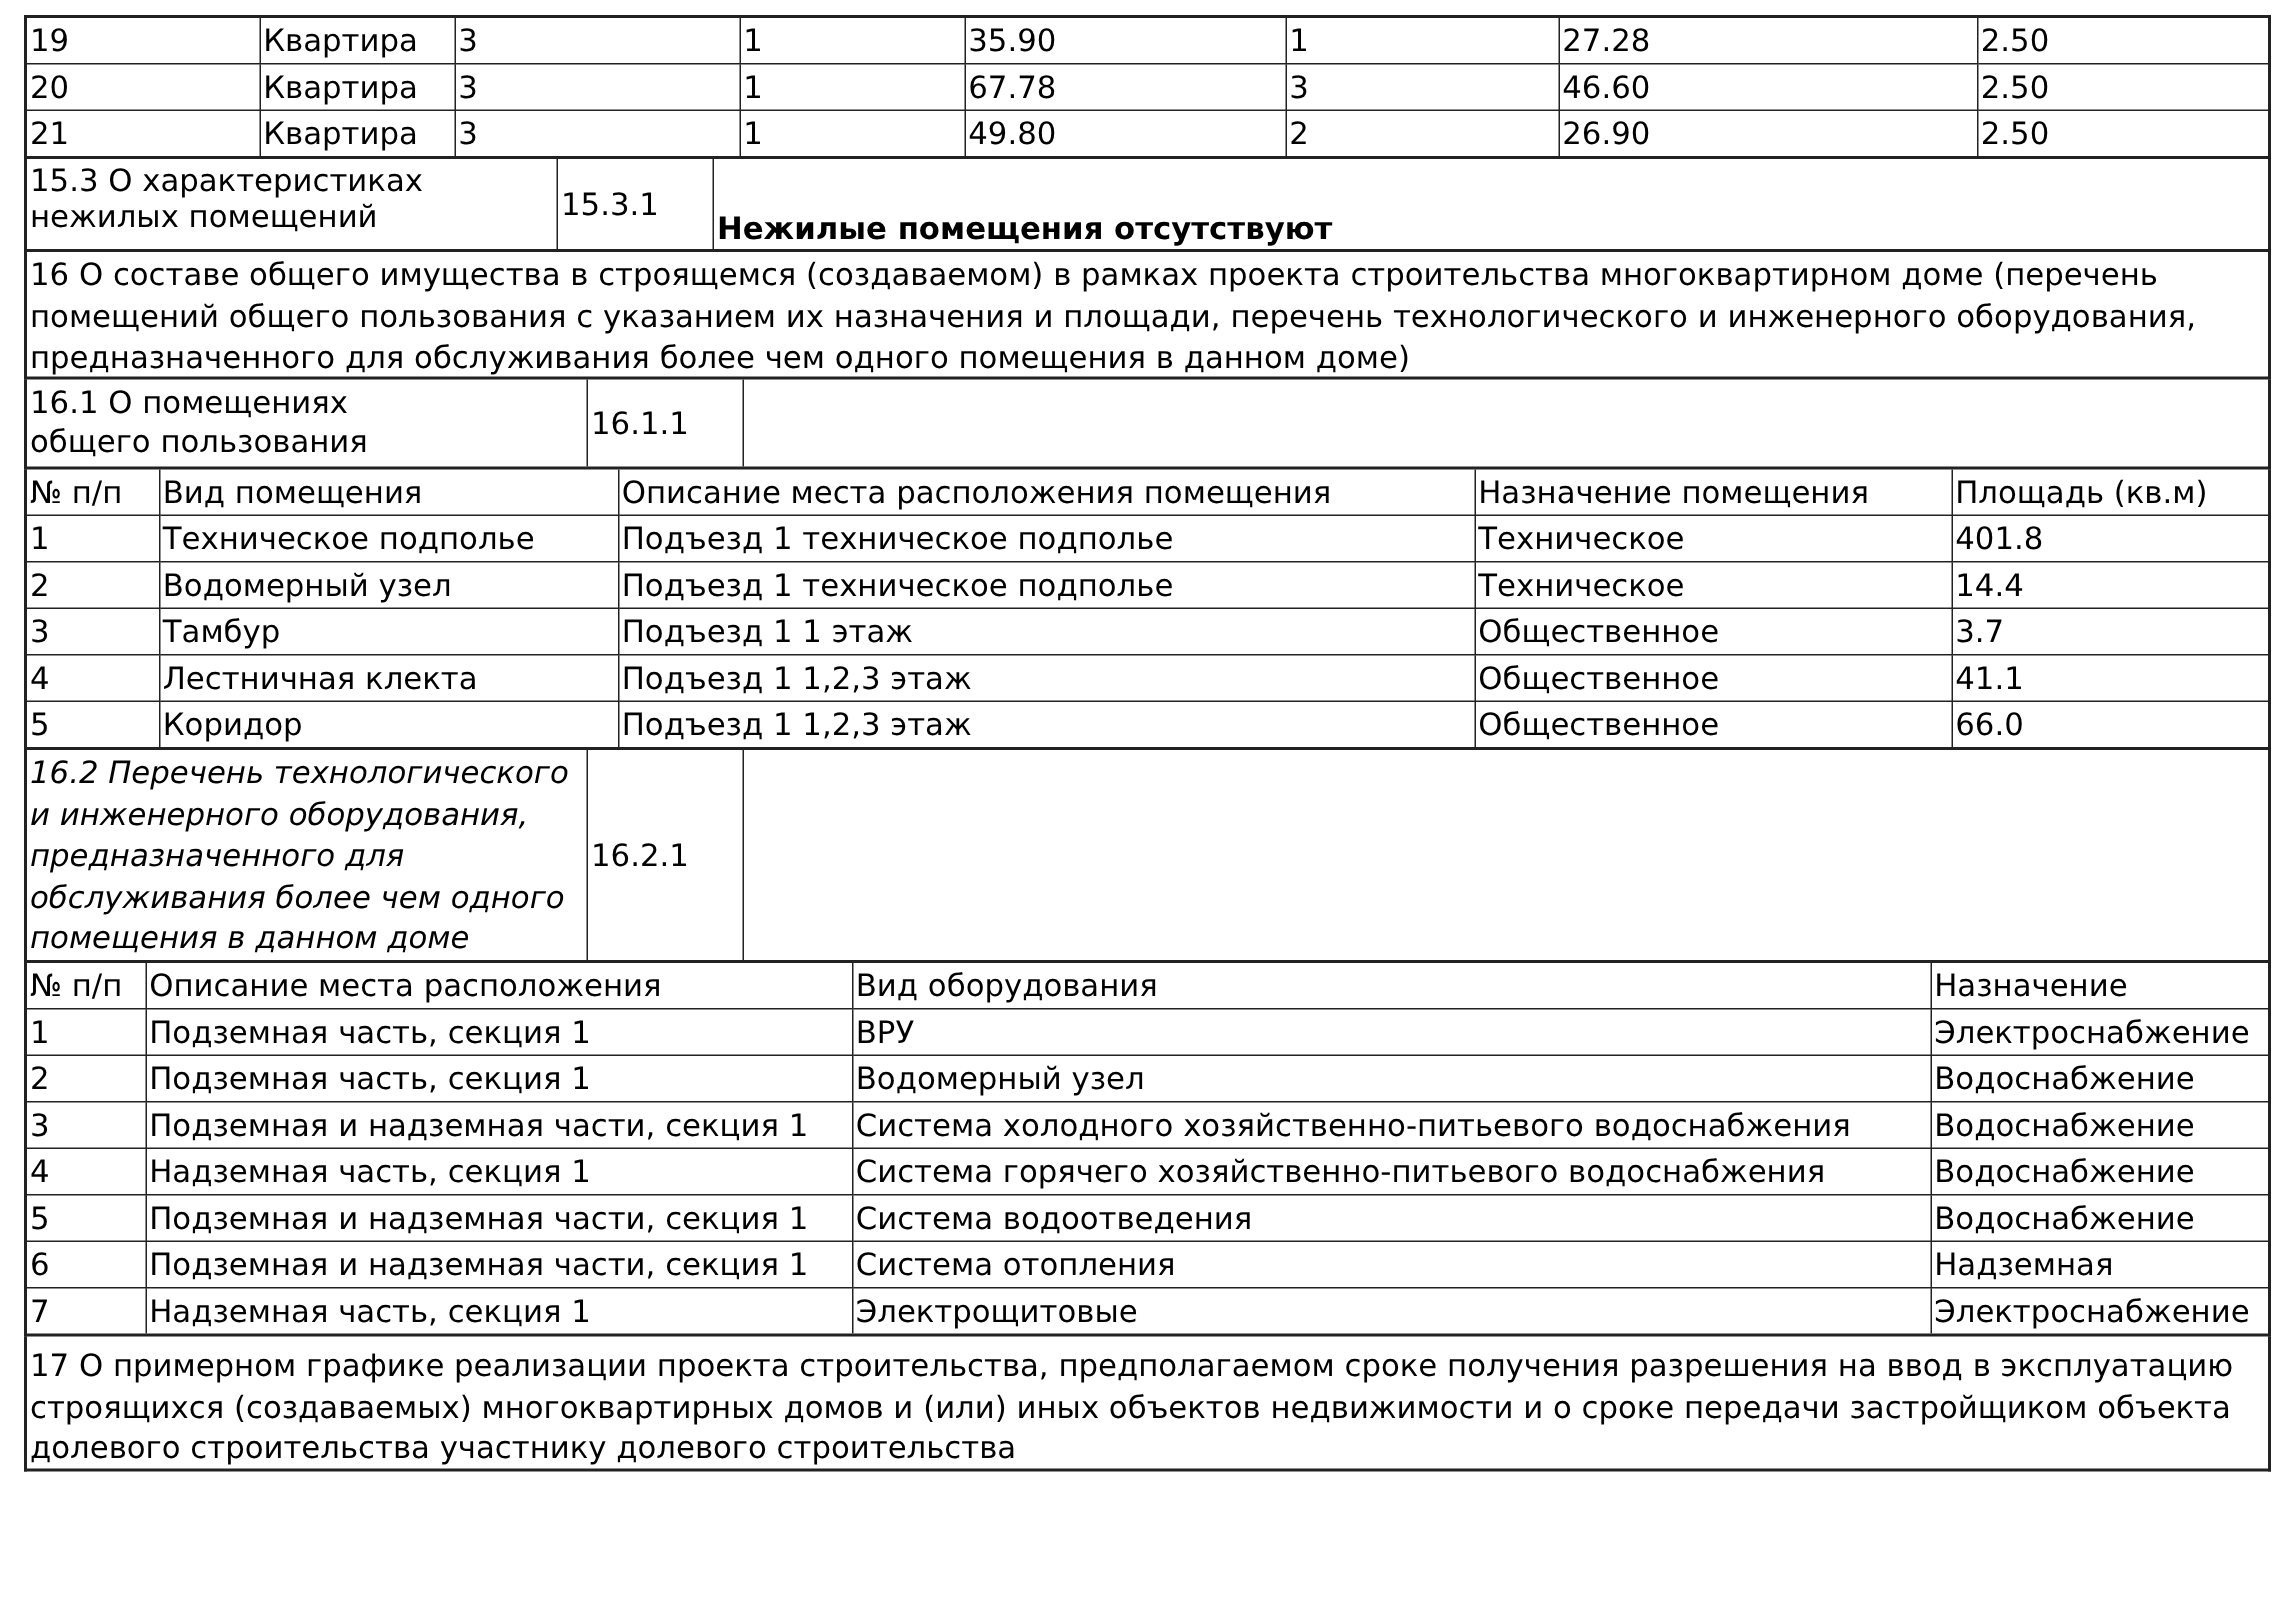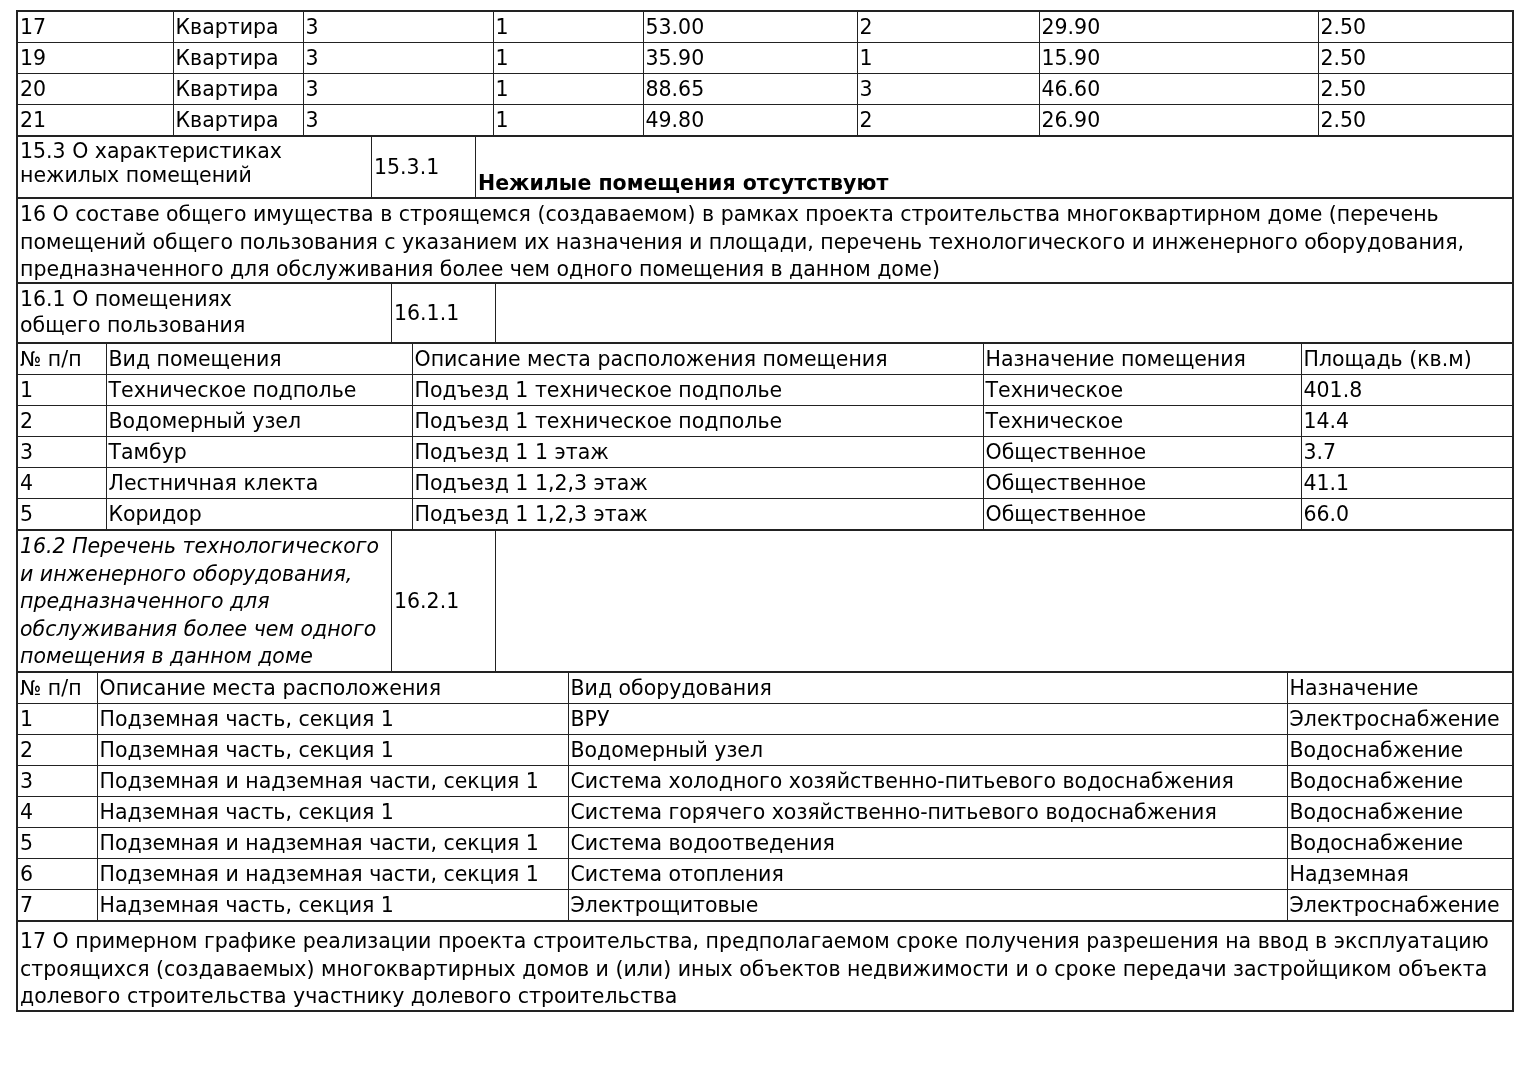--- a/index.html
+++ b/index.html
@@ -38,45 +38,35 @@
           <col style="width:130px">
           <col style="width:190px">
           <col style="width:150px">
         <col style="width:214px">
           <col style="width:182px">
           <col style="width:279px">
           <col>
       </colgroup>
       <tbody id="apt-body">
           <tr class="r">
-            <td>17</td>
-            <td>Квартира</td>
-            <td>3</td>
-            <td>1</td>
-            <td>53.00</td>
-            <td>2</td>
-            <td>29.90</td>
-            <td>2.50</td>
-          </tr>
-          <tr class="r">
             <td>19</td>
             <td>Квартира</td>
             <td>3</td>
             <td>1</td>
             <td>35.90</td>
             <td>1</td>
-            <td>15.90</td>
+            <td>27.28</td>
             <td>2.50</td>
           </tr>
           <tr class="r">
             <td>20</td>
             <td>Квартира</td>
             <td>3</td>
             <td>1</td>
-            <td>88.65</td>
+            <td>67.78</td>
             <td>3</td>
             <td>46.60</td>
             <td>2.50</td>
           </tr>
           <tr class="r">
             <td>21</td>
             <td>Квартира</td>
             <td>3</td>
             <td>1</td>
             <td>49.80</td>

